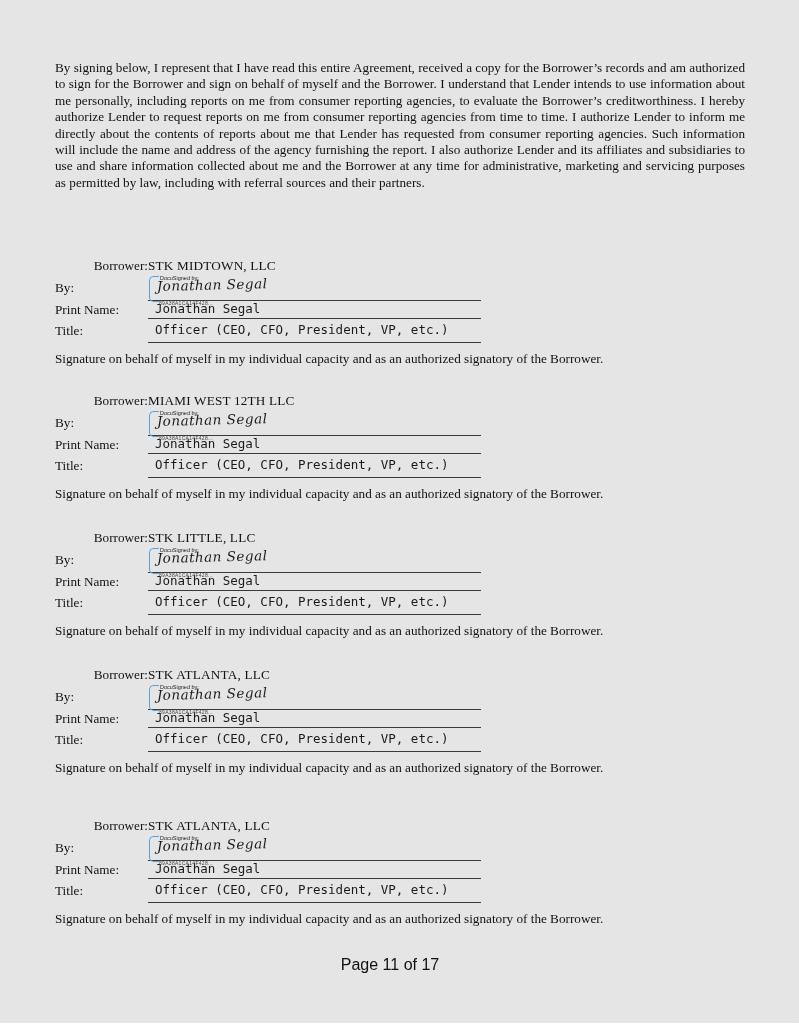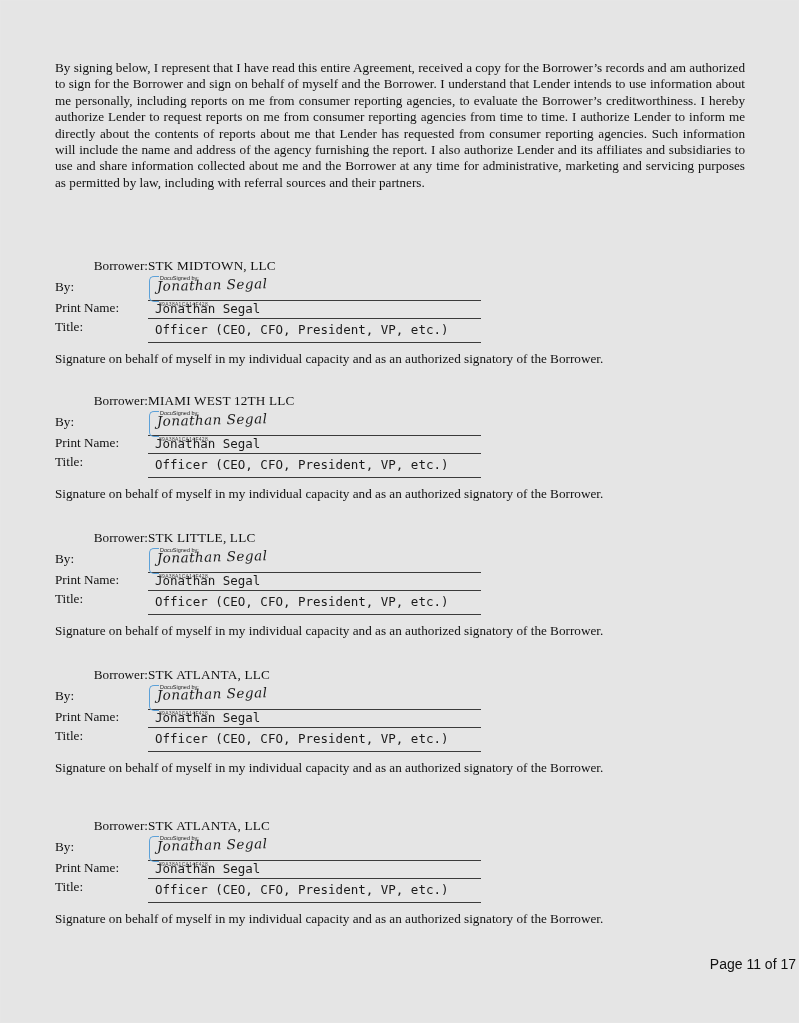--- a/index.html
+++ b/index.html
@@ -16,21 +16,21 @@
     position:absolute; left:55px; top:60px; width:690px;
   }
   p.body-text {
     margin:0 0 17px 0;
     font-size:13.2px;
     line-height:16.4px;
     text-align:justify;
     color:#111;
   }
   .sig-block { position:absolute; left:55px; width:690px; }
-  .row { display:flex; align-items:flex-start; }
+  .row { display:flex; align-items:center; }
   .row .label { width:93px; flex:none; font-size:13.2px; color:#111; }
   .row-borrower { height:21px; align-items:flex-start;text-align:right; }
   .company { font-size:13.2px; color:#111; letter-spacing:0.2px;font-family:Liberation Serif, serif; }
   .row-by { height:21px; }
   .row-by .label { padding-bottom:4px; }
   .by-field, .line-field {
     position:relative; width:333px; flex:none;
     border-bottom:1.3px solid #3a3a3a;
   }
   .by-field { height:21px; }
@@ -63,22 +63,22 @@
     transform:rotate(-1.5deg); transform-origin:left bottom;
     letter-spacing:0.5px; white-space:nowrap;
   }
   .ds-id {
     position:absolute; left:10px; top:24.5px;
     font-family:"Liberation Sans", sans-serif;
     font-size:5px; color:#444; letter-spacing:0.3px; white-space:nowrap;
   }
   .statement { margin-top:8px; font-size:13.2px; color:#111; }
   .footer-page {
-    position:absolute; top:956px; left:16px; width:780px; text-align:right;
-    font-family:"Liberation Sans", sans-serif; font-size:14px; color:#111;
+    position:absolute; top:956px; left:0; width:780px; text-align:center;
+    font-family:"Liberation Sans", sans-serif; font-size:16px; color:#111;
   }
   .footer-version {
     position:absolute; top:973px; right:56px;
     font-family:"Liberation Sans", sans-serif; font-size:11.5px; color:#111;margin-top:48px;
   }
 </style>
 </head>
 <body>
 
 <div class="page">

